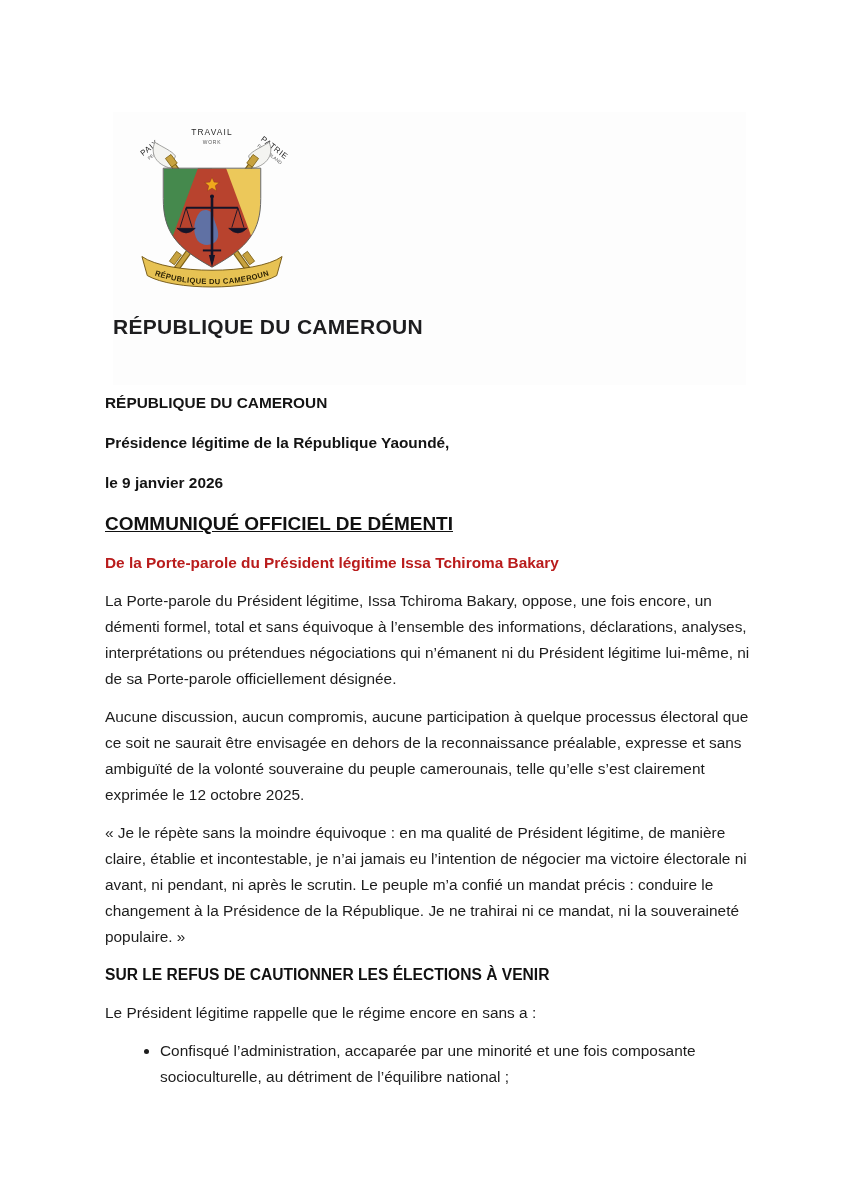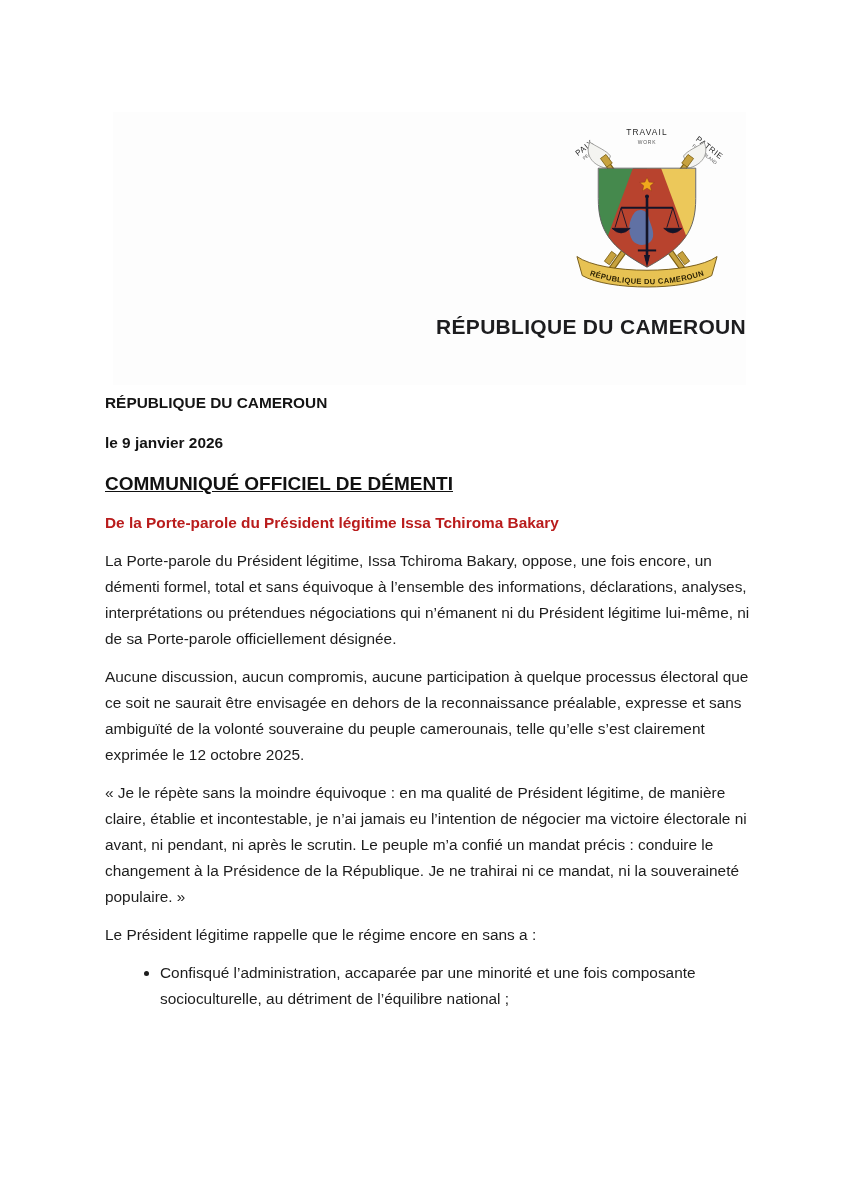--- a/index.html
+++ b/index.html
@@ -13,21 +13,21 @@
   }
 
   
   .letterhead {
     position: absolute;
     left: 113px;
     top: 112px;
     width: 633px;
     height: 273px;
     background: #fdfdfd;
-    text-align: right;
+    text-align: left;
   }
   .emblem-wrap { margin-top: 12px; }
   .lh-title {
     margin-top: 8px;
     font-size: 21px;
     font-weight: 700;
     letter-spacing: 0.3px;
     color: #1d1d1f;
   }
   .lh-subtitle {
@@ -147,30 +147,32 @@
             <textPath href="#ribbonPath" startOffset="50%" text-anchor="middle">RÉPUBLIQUE DU CAMEROUN</textPath>
           </text>
         </g>
       </svg>
     </div>
     <div class="lh-title">RÉPUBLIQUE DU CAMEROUN</div>
   </div>
 
   <div class="content">
     <p class="hdr">RÉPUBLIQUE DU CAMEROUN</p>
+    <p class="hdr">Présidence légitime de la République Yaoundé,</p>
     <p class="hdr">le 9 janvier 2026</p>
 
     <h1 class="doc-title">COMMUNIQUÉ OFFICIEL DE DÉMENTI</h1>
 
     <p class="byline">De la Porte-parole du Président légitime Issa Tchiroma Bakary</p>
 
     <p>La Porte-parole du Président légitime, Issa Tchiroma Bakary, oppose, une fois encore, un démenti formel, total et sans équivoque à l’ensemble des informations, déclarations, analyses, interprétations ou prétendues négociations qui n’émanent ni du Président légitime lui-même, ni de sa Porte-parole officiellement désignée.</p>
     <p>Aucune discussion, aucun compromis, aucune participation à quelque processus électoral que ce soit ne saurait être envisagée en dehors de la reconnaissance préalable, expresse et sans ambiguïté de la volonté souveraine du peuple camerounais, telle qu’elle s’est clairement exprimée le 12 octobre 2025.</p>
     <p>« Je le répète sans la moindre équivoque : en ma qualité de Président légitime, de manière claire, établie et incontestable, je n’ai jamais eu l’intention de négocier ma victoire électorale ni avant, ni pendant, ni après le scrutin. Le peuple m’a confié un mandat précis : conduire le changement à la Présidence de la République. Je ne trahirai ni ce mandat, ni la souveraineté populaire. »</p>
 
+    <h2 class="section-heading">SUR LE REFUS DE CAUTIONNER LES ÉLECTIONS À VENIR</h2>
 
     <p>Le Président légitime rappelle que le régime encore en sans a :</p>
 
     <ul class="bullets">
       <li>Confisqué l’administration, accaparée par une minorité et une fois composante socioculturelle, au détriment de l’équilibre national ;</li>
     </ul>
   </div>
 
 </div>
 

